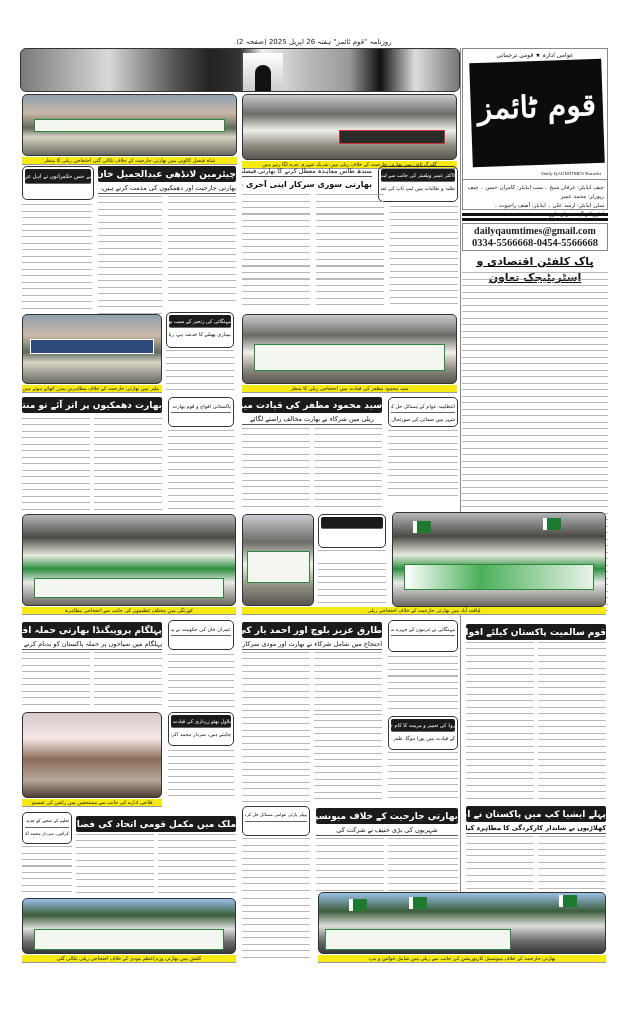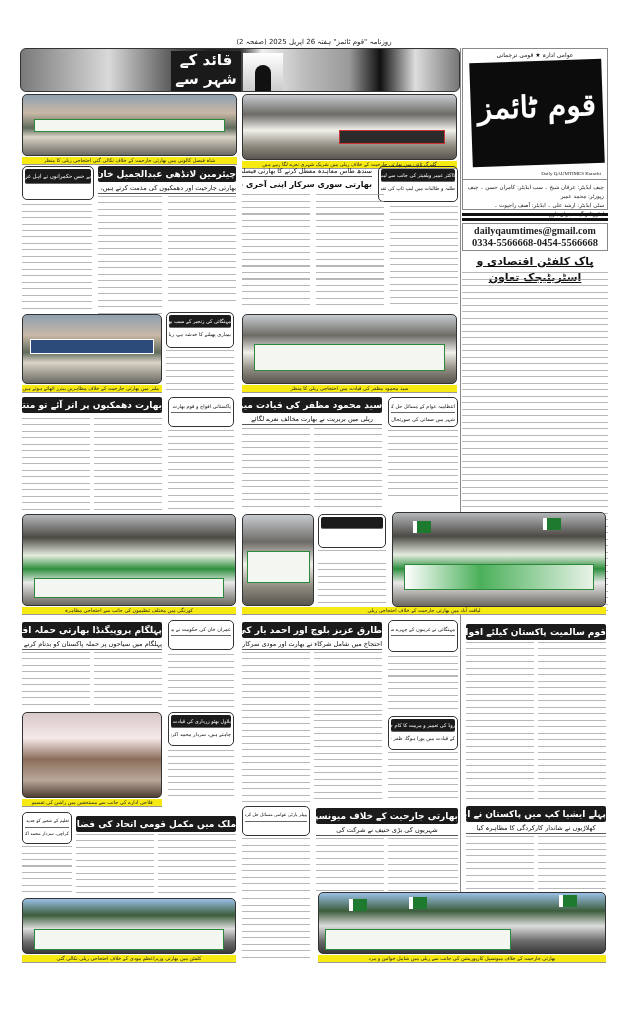--- a/index.html
+++ b/index.html
@@ -40,21 +40,20 @@
   .vline { width: 1px; background: #888; }
   .feat-title { direction: rtl; text-align: center; font-size: 11px; font-weight: bold; text-decoration: underline; color:#111; line-height: 16px; }
   .flag { position:absolute; width:18px; height:12px; background:#1d7a2e; border-left:4px solid #fff; }
 </style>
 </head>
 <body>
 
 <div class="abs dateline">روزنامہ "قوم ٹائمز" ہفتہ 26 اپریل 2025 (صفحہ 2)</div>
 
 <div class="abs banner">
-  <div class="title">قائد کے شہر سے</div>
   <div class="mazar"></div>
 </div>
 
 <div class="abs masthead">
   <div class="tag">عوامی ادارہ ★ قومی ترجمانی</div>
   <div class="logo">قوم ٹائمز</div>
   <div class="eng">Daily QAUMTIMES Karachi</div>
 </div>
 <div class="abs staff">
   <div>چیف ایڈیٹر: عرفان شیخ ۔ سب ایڈیٹر: کامران حسن ۔ چیف رپورٹر: محمد عمیر</div>
@@ -112,21 +111,21 @@
 <div class="abs photo p-crowd2" style="left:242px;top:314px;width:215px;height:70px;">
     <div class="banner-cloth" style="top:42%;height:40%;"></div>
   </div>
 <div class="abs caption" style="left:242px;top:385px;width:215px;">سید محمود مظفر کی قیادت میں احتجاجی ریلی کا منظر</div>
 
 <div class="abs hl-dark" style="left:22px;top:397px;width:140px;">بھارت دھمکیوں پر اتر آئے تو منتقل کے نام نہاد تنظیم شیخ</div>
 <div class="abs box" style="left:168px;top:397px;width:66px;height:30px;">
   <div class="t1" style="font-size:5px;overflow:hidden;white-space:nowrap">پاکستانی افواج و قوم بھارت کو منہ توڑ جواب دیں گے، عاصم علی</div>
 </div>
 <div class="abs hl-dark" style="left:242px;top:397px;width:140px;">سید محمود مظفر کی قیادت میں بھارتی بربریت کے خلاف احتجاجی ریلی</div>
-<div class="abs hl-sub" style="left:242px;top:414px;width:140px;">ریلی میں بربریت نے بھارت مخالف نعرے لگائے</div>
+<div class="abs hl-sub" style="left:242px;top:414px;width:140px;">ریلی میں شرکاء نے بھارت مخالف راستے لگائے</div>
 <div class="abs box" style="left:388px;top:397px;width:70px;height:30px;">
   <div class="t1" style="font-size:5px;overflow:hidden;white-space:nowrap">انتظامیہ عوام کے مسائل حل کرنے میں ناکام</div>
   <div class="t2" style="font-size:5px;overflow:hidden;white-space:nowrap">شہر میں صفائی کی صورتحال ابتر، ناصر خان</div>
 </div>
 
 <div class="abs text lines" style="left:22px;top:418px;width:68px;height:92px;"></div>
 <div class="abs text lines" style="left:94px;top:418px;width:68px;height:92px;"></div>
 <div class="abs text lines" style="left:168px;top:430px;width:66px;height:82px;"></div>
 <div class="abs text lines" style="left:242px;top:428px;width:68px;height:82px;"></div>
 <div class="abs text lines" style="left:314px;top:428px;width:68px;height:82px;"></div>
@@ -189,21 +188,21 @@
   <div class="t1" style="font-size:4.5px;overflow:hidden;white-space:nowrap">تعلیم کے شعبے کو جدید خطوط پر استوار کر رہے ہیں</div>
   <div class="t2" style="font-size:4.5px;overflow:hidden;white-space:nowrap">کراچی، سردار محمد اکرم جانباز</div>
 </div>
 <div class="abs hl-dark" style="left:76px;top:816px;width:160px;">ملک میں مکمل قومی اتحاد کی فضا پیدا کی جائے، طارق مدنی</div>
 <div class="abs box" style="left:242px;top:806px;width:68px;height:30px;">
   <div class="t1" style="font-size:4.5px;overflow:hidden;white-space:nowrap">پیپلز پارٹی عوامی مسائل حل کرنے کی ضامن ہے، کنول عالم</div>
 </div>
 <div class="abs hl-dark" style="left:316px;top:808px;width:142px;">بھارتی جارحیت کے خلاف میونسپل کارپوریشن صدر کی جانب سے ریلی</div>
 <div class="abs hl-sub" style="left:316px;top:825px;width:142px;">شہریوں کی بڑی حنیف نے شرکت کی</div>
 <div class="abs hl-dark" style="left:466px;top:806px;width:140px;">پہلے ایشیا کپ میں پاکستان نے ایران کو شکست دے دی</div>
-<div class="abs hl-sub" style="left:466px;top:823px;width:140px;">کھلاڑیوں نے شاندار کارکردگی کا مظاہرہ کیا</div>
+<div class="abs hl-sub" style="left:466px;top:823px;width:140px;font-weight:bold;">کھلاڑیوں نے شاندار کارکردگی کا مظاہرہ کیا</div>
 
 <div class="abs text lines" style="left:22px;top:846px;width:50px;height:48px;"></div>
 <div class="abs text lines" style="left:76px;top:834px;width:78px;height:60px;"></div>
 <div class="abs text lines" style="left:158px;top:834px;width:78px;height:60px;"></div>
 <div class="abs text lines" style="left:242px;top:838px;width:68px;height:56px;"></div>
 <div class="abs text lines" style="left:316px;top:838px;width:68px;height:56px;"></div>
 <div class="abs text lines" style="left:388px;top:838px;width:70px;height:56px;"></div>
 <div class="abs text lines" style="left:466px;top:836px;width:68px;height:56px;"></div>
 <div class="abs text lines" style="left:538px;top:836px;width:68px;height:56px;"></div>
 

